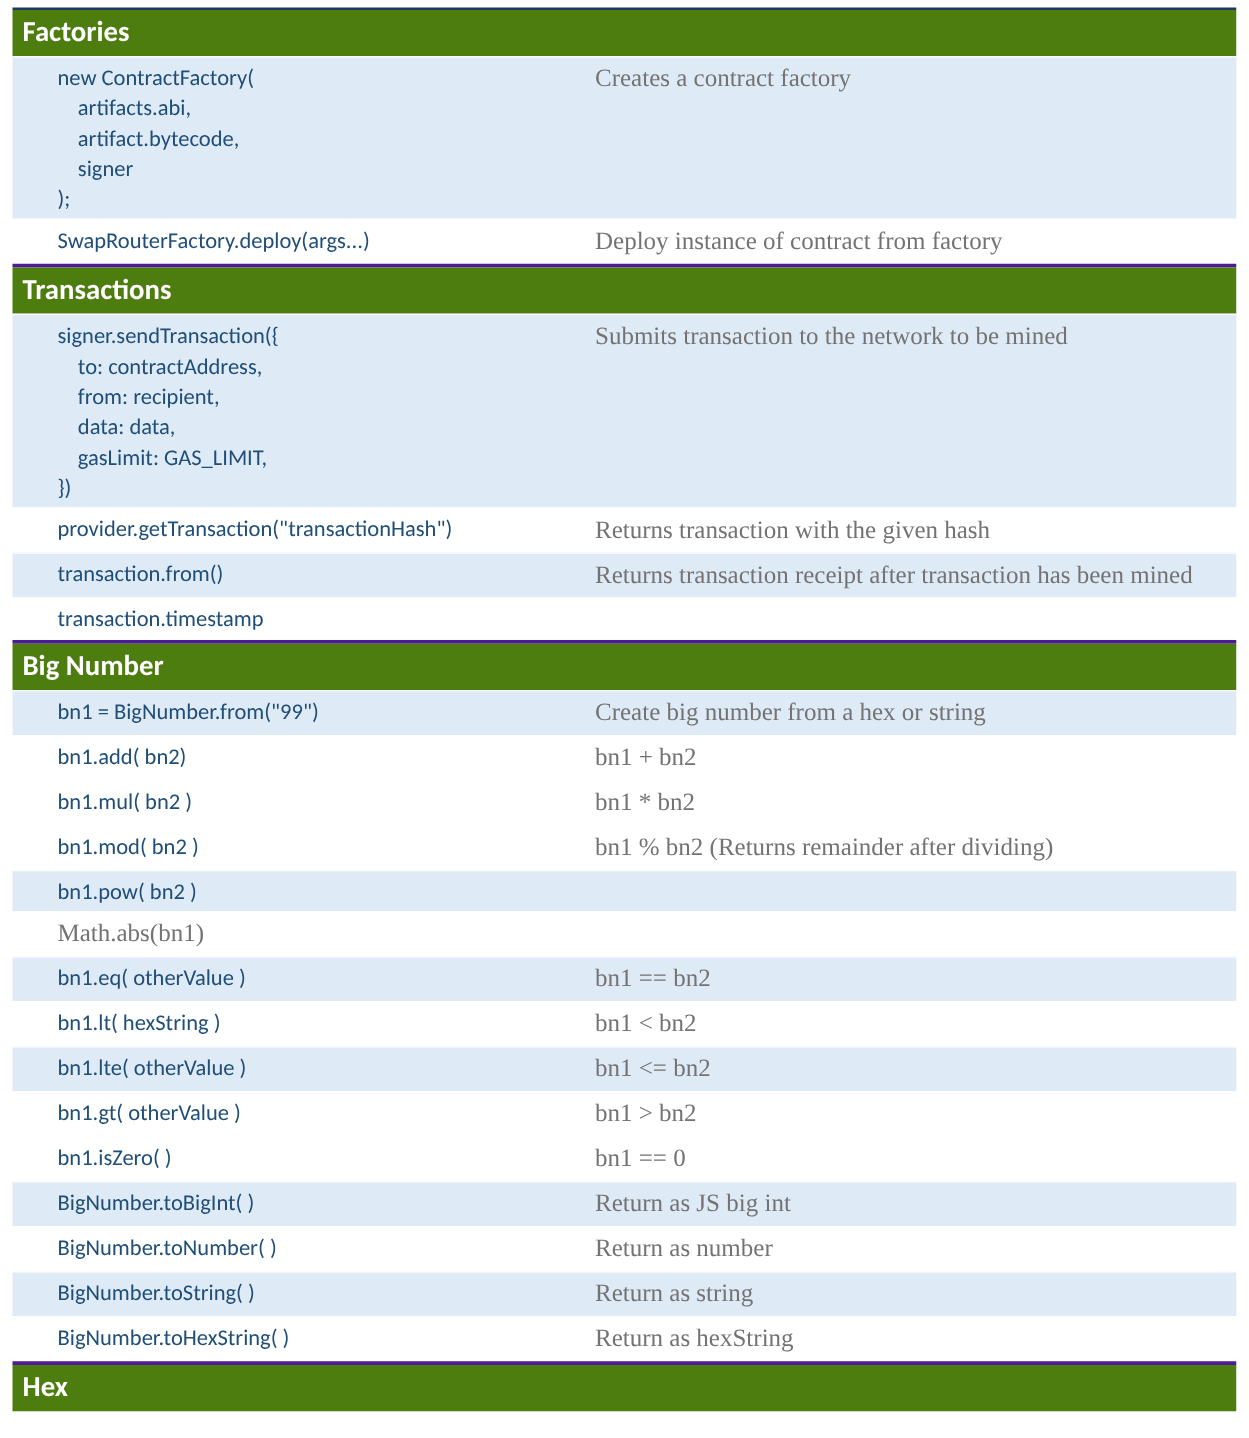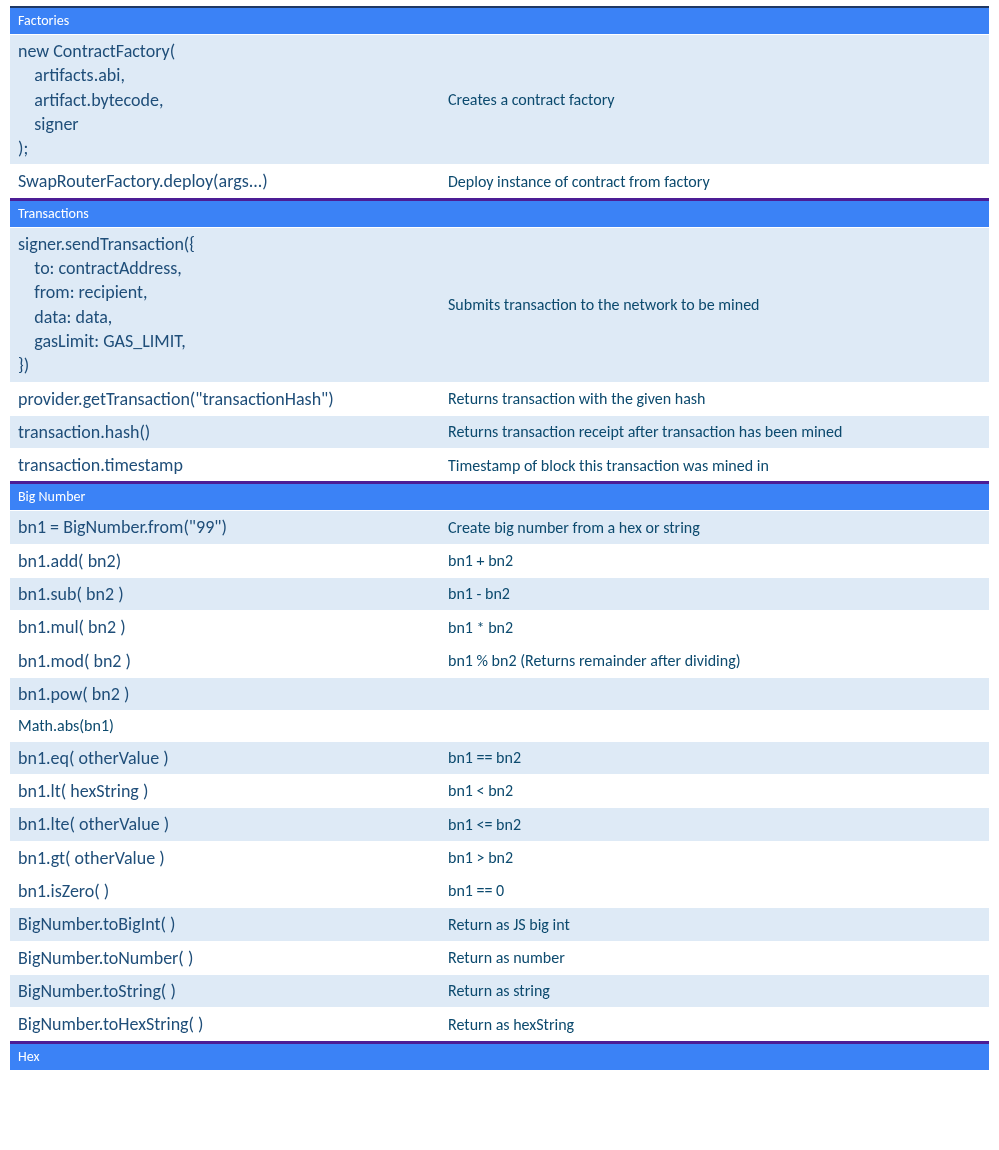--- a/index.html
+++ b/index.html
@@ -8,47 +8,49 @@
     font-size: 18px;
     background: #ffffff;
     width: 999px;
     color: #111;
   }
   .sheet {
     margin: 6px 10px 20px 10px;
     border-top: 2px solid #1f3864;
   }
   .section-header {
-    background: #3b82f6;
+    background: #4d7c0f;
     color: #ffffff;
-    font-weight: 400;
+    font-weight: 700;
     padding: 4px 8px 5px 8px;
-    font-size: 14px;
+    font-size: 23px;
   }
   .row {
     display: flex;
-    align-items: center;
+    align-items: flex-start;
     border-top: 1px solid #ffffff;
+    padding-left: 28px;
   }
   .row .code {
     width: 430px;
     flex: 0 0 430px;
     padding: 4px 8px 4px 8px;
     color: #1f4e79;
     white-space: pre;
     font-family: Calibri, "Segoe UI", Arial, sans-serif;
     font-size: 18px;
     line-height: 1.35;
   }
   .row .desc {
     flex: 1;
     padding: 4px 8px 4px 8px;
-    color: #0c4a6e;
-    font-size: 16px;
+    color: #737373;
+    font-size: 20px;
     line-height: 1.35;
+    font-family: Liberation Serif, serif;
   }
   .stripe-a { background: #deeaf6; }
   .stripe-b { background: #ffffff; }
   .section-end { border-bottom: 3px solid #4c1d95; }
 </style>
 </head>
 <body>
 
 <div class="sheet" id="sheet">
     <div class="section-header">Factories</div>
@@ -72,39 +74,34 @@
     data: data,
     gasLimit: GAS_LIMIT,
 })</div>
       <div class="desc">Submits transaction to the network to be mined</div>
     </div>
     <div class="row stripe-b">
       <div class="code">provider.getTransaction("transactionHash")</div>
       <div class="desc">Returns transaction with the given hash</div>
     </div>
     <div class="row stripe-a">
-      <div class="code">transaction.hash()</div>
+      <div class="code">transaction.from()</div>
       <div class="desc">Returns transaction receipt after transaction has been mined</div>
     </div>
     <div class="row stripe-b section-end">
       <div class="code">transaction.timestamp</div>
-      <div class="desc">Timestamp of block this transaction was mined in</div>
     </div>
     <div class="section-header">Big Number</div>
     <div class="row stripe-a">
       <div class="code">bn1 = BigNumber.from("99")</div>
       <div class="desc">Create big number from a hex or string</div>
     </div>
     <div class="row stripe-b">
       <div class="code">bn1.add( bn2)</div>
       <div class="desc">bn1 + bn2</div>
-    </div>
-    <div class="row stripe-a">
-      <div class="code">bn1.sub( bn2 )</div>
-      <div class="desc">bn1 - bn2</div>
     </div>
     <div class="row stripe-b">
       <div class="code">bn1.mul( bn2 )</div>
       <div class="desc">bn1 * bn2</div>
     </div>
     <div class="row stripe-b">
       <div class="code">bn1.mod( bn2 )</div>
       <div class="desc">bn1 % bn2 (Returns remainder after dividing)</div>
     </div>
     <div class="row stripe-a">

